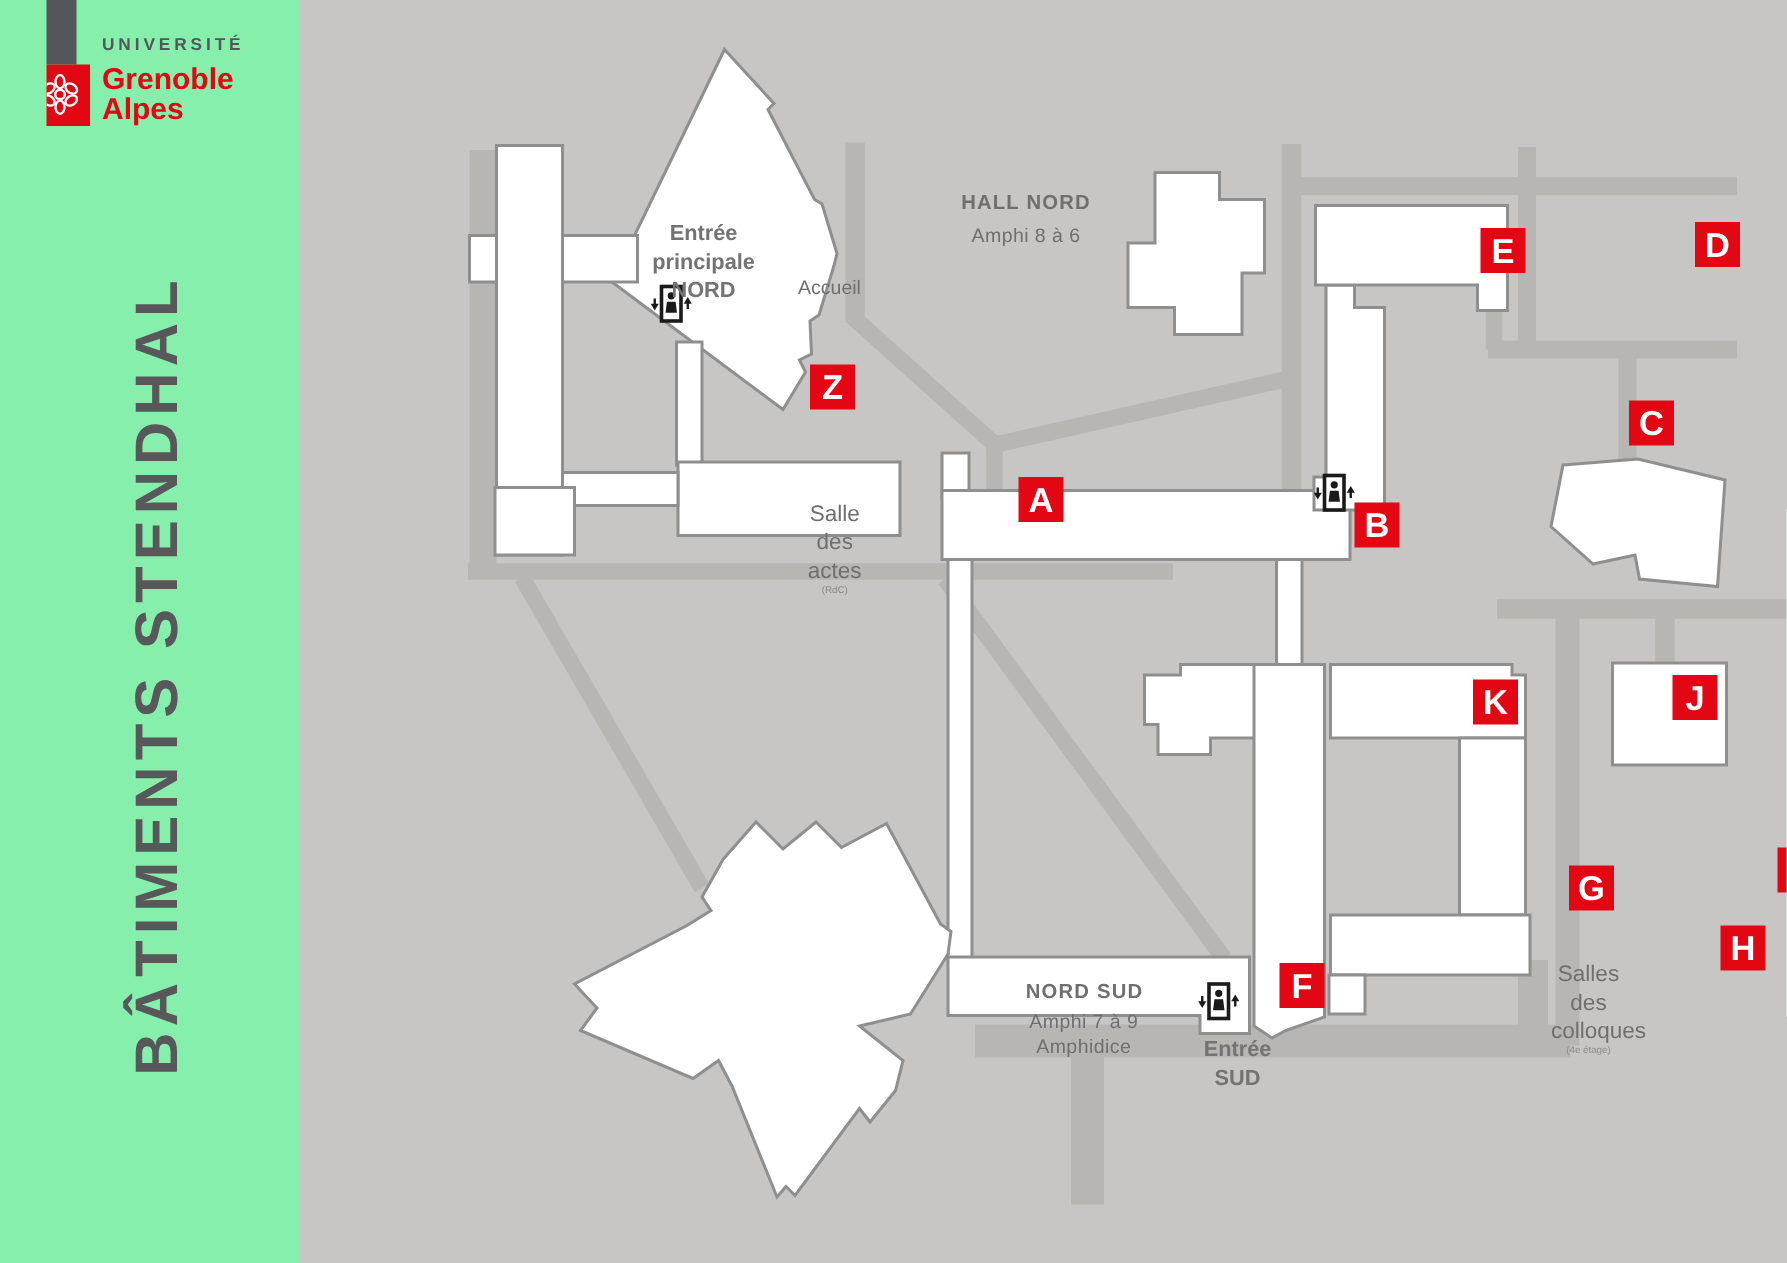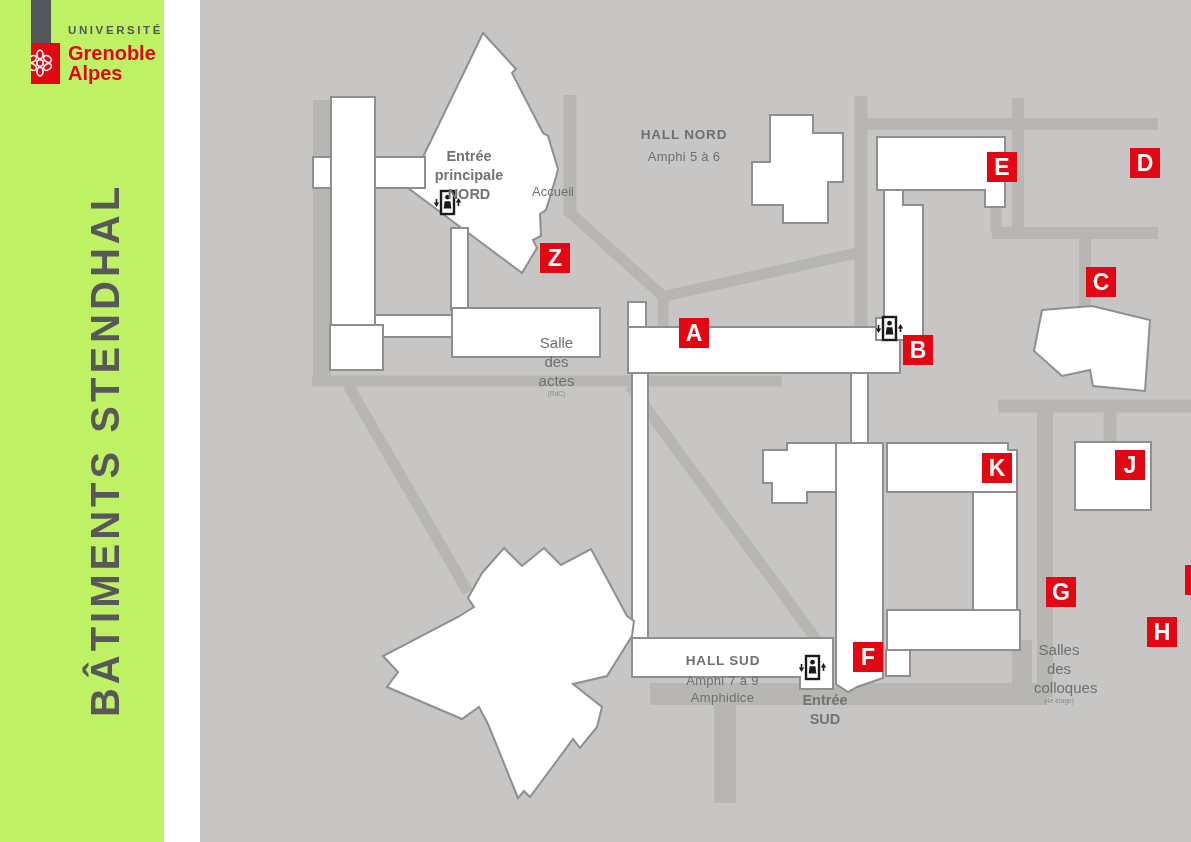--- a/index.html
+++ b/index.html
@@ -3,21 +3,21 @@
 <meta charset="utf-8">
 <style>
   html,body{margin:0;padding:0;}
   body{
     width:1191px;height:842px;position:relative;overflow:hidden;
     background:#ffffff;
     font-family:"Liberation Sans", sans-serif;
   }
 
   
-  #left-col{position:absolute;left:0;top:0;width:164px;height:842px;background:#bef264;}
+  #left-col{position:absolute;left:0;top:0;width:200px;height:842px;background:#86efac;}
   #logo-darkbar{position:absolute;left:31px;top:0;width:20px;height:43px;background:#53565a;}
   #logo-redblock{position:absolute;left:31px;top:43px;width:29px;height:41px;background:#e30613;overflow:hidden;}
   #brand-line1{position:absolute;left:68px;top:24px;font-size:11.5px;letter-spacing:2.6px;font-weight:600;color:#53565a;}
   #brand-line2{position:absolute;left:68px;top:42px;font-size:20px;font-weight:700;color:#e30613;text-align:right;}
   #brand-line3{position:absolute;left:68px;top:62px;font-size:20px;font-weight:700;color:#e30613;}
   #side-title{
     position:absolute;left:-195px;top:421px;width:600px;height:58px;
     transform:rotate(-90deg);transform-origin:center;
     font-size:40px;font-weight:700;letter-spacing:4px;color:#58585a;
     text-align:center;line-height:58px;white-space:nowrap;
@@ -153,23 +153,23 @@
 
 <div class="badge" style="left:540px;top:243px;">Z</div>
 
 <div class="entrance" style="left:417px;top:147px;width:104px;">Entrée
 principale
 NORD</div>
 <div class="entrance" style="left:783px;top:691px;width:84px;">Entrée
 SUD</div>
 
 <div class="maplabel hall-title" style="left:620px;top:127px;width:128px;">HALL NORD</div>
-<div class="maplabel hall-sub" style="left:620px;top:149px;width:128px;">Amphi 5 à 6</div>
+<div class="maplabel hall-sub" style="left:620px;top:149px;width:128px;">Amphi 8 à 6</div>
 
-<div class="maplabel hall-title" style="left:658px;top:653px;width:130px;">HALL SUD</div>
+<div class="maplabel hall-title" style="left:658px;top:653px;width:130px;">NORD SUD</div>
 <div class="maplabel hall-sub" style="left:655px;top:673px;width:135px;">Amphi 7 à 9
 Amphidice</div>
 
 <div class="maplabel tiny" style="left:532px;top:184px;width:42px;font-size:13px;">Accueil</div>
 
 <div class="maplabel" style="left:530px;top:334px;width:53px;">
   <span class="tiny">Salle des
 actes</span>
   <span class="tinier">(RdC)</span>
 </div>

